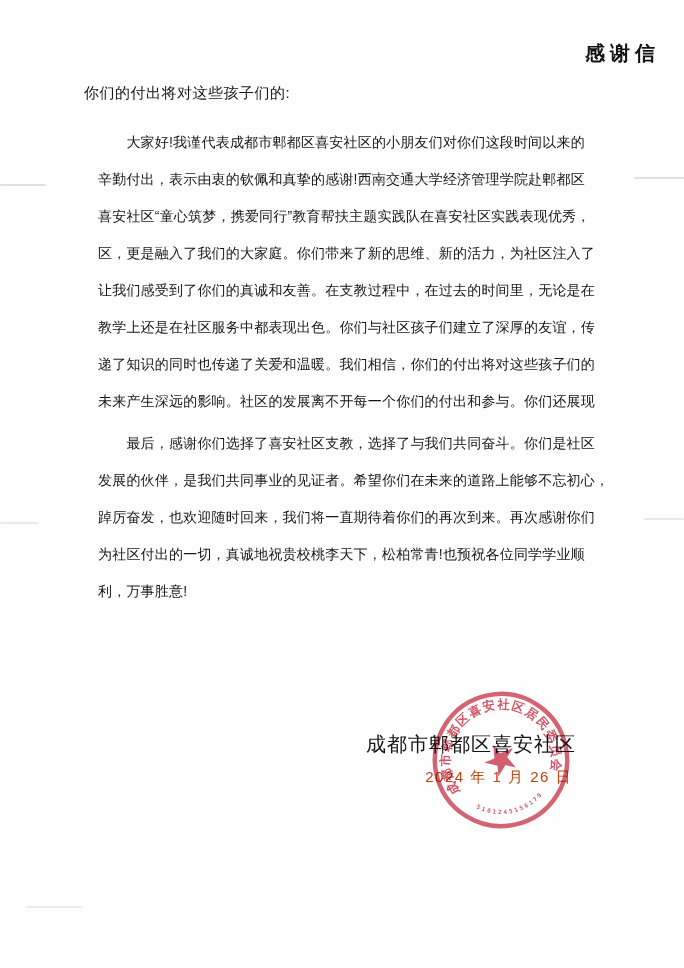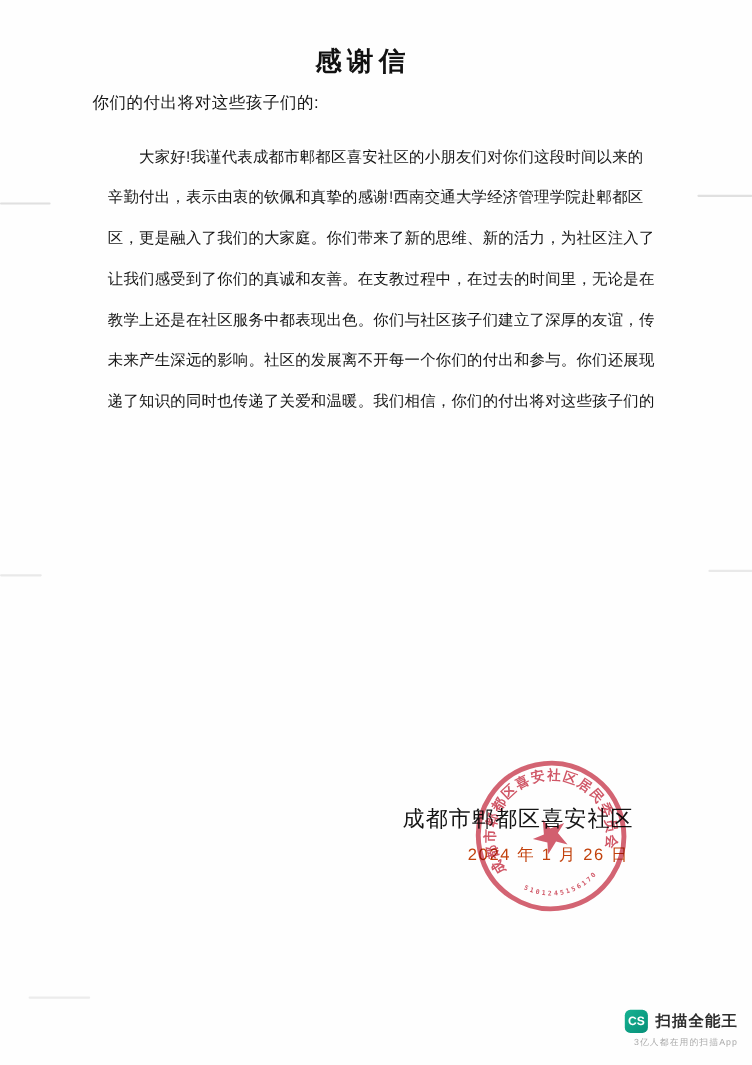--- a/index.html
+++ b/index.html
@@ -6,21 +6,21 @@
   body{
     width:684px;height:968px;position:relative;overflow:hidden;
     background:#fefefe;
     font-family:"Liberation Sans","DejaVu Sans",sans-serif;
     color:#1c1c1c;
   }
   .page{position:absolute;inset:0;background:#fefefe;}
 
   .title{
     position:absolute;top:40px;left:0;width:660px;
-    text-align:center;font-size:24px;font-weight:bold;
+    text-align:right;font-size:20px;font-weight:bold;
     letter-spacing:5px;color:#111;margin:0;
   }
   .salutation{
     position:absolute;top:84px;left:84px;width:500px;
     font-size:15px;color:#161616;letter-spacing:.5px;
   }
   .letter-body{
     position:absolute;top:110px;left:84px;width:488px;
     font-size:14px;line-height:37px;color:#161616;
   }
@@ -78,25 +78,33 @@
 <div class="page">
 
   <h1 class="title">感谢信</h1>
 
   <div class="salutation">你们的付出将对这些孩子们的:</div>
 
   <div class="letter-body">
       <div class="paragraph">
         <div class="line">　　大家好!我谨代表成都市郫都区喜安社区的小朋友们对你们这段时间以来的</div>
         <div class="line">辛勤付出，表示由衷的钦佩和真挚的感谢!西南交通大学经济管理学院赴郫都区</div>
+        <div class="line">喜安社区“童心筑梦，携爱同行”教育帮扶主题实践队在喜安社区实践表现优秀，</div>
         <div class="line">区，更是融入了我们的大家庭。你们带来了新的思维、新的活力，为社区注入了</div>
         <div class="line">让我们感受到了你们的真诚和友善。在支教过程中，在过去的时间里，无论是在</div>
         <div class="line">教学上还是在社区服务中都表现出色。你们与社区孩子们建立了深厚的友谊，传</div>
+        <div class="line">递了知识的同时也传递了关爱和温暖。我们相信，你们的付出将对这些孩子们的</div>
         <div class="line">未来产生深远的影响。社区的发展离不开每一个你们的付出和参与。你们还展现</div>
-        <div class="line">递了知识的同时也传递了关爱和温暖。我们相信，你们的付出将对这些孩子们的</div>
+      </div>
+      <div class="paragraph">
+        <div class="line">　　最后，感谢你们选择了喜安社区支教，选择了与我们共同奋斗。你们是社区</div>
+        <div class="line">发展的伙伴，是我们共同事业的见证者。希望你们在未来的道路上能够不忘初心，</div>
+        <div class="line">踔厉奋发，也欢迎随时回来，我们将一直期待着你们的再次到来。再次感谢你们</div>
+        <div class="line">为社区付出的一切，真诚地祝贵校桃李天下，松柏常青!也预祝各位同学学业顺</div>
+        <div class="line para-last">利，万事胜意!</div>
       </div>
     </div>
 
   <div class="closing">
     <div class="signature">成都市郫都区喜安社区</div>
     <div class="date">2024 年 1 月 26 日</div>
   </div>
 
   <svg class="stamp" viewBox="0 0 150 150" xmlns="http://www.w3.org/2000/svg" aria-hidden="true">
     <defs>
@@ -113,21 +121,14 @@
     </text>
   </svg>
 
   <div class="artifact a1"></div>
   <div class="artifact a2"></div>
   <div class="artifact a3"></div>
   <div class="artifact a4"></div>
   <div class="artifact a5"></div>
   <div class="artifact a6"></div>
 
-  <div class="watermark">
-    <div class="wm-row">
-      <div class="cs-logo">CS</div>
-      <div class="cs-name">扫描全能王</div>
-    </div>
-    <div class="cs-tagline">3亿人都在用的扫描App</div>
-  </div>
 
 </div>
 
 </body></html>

